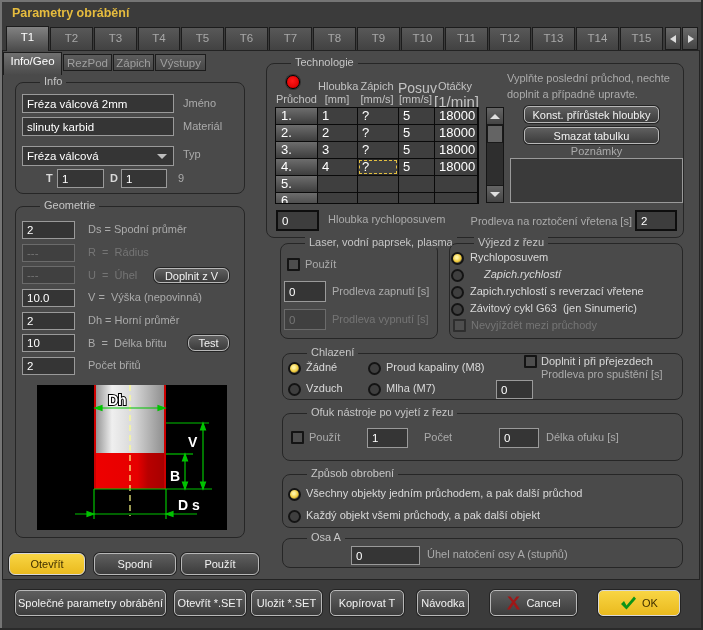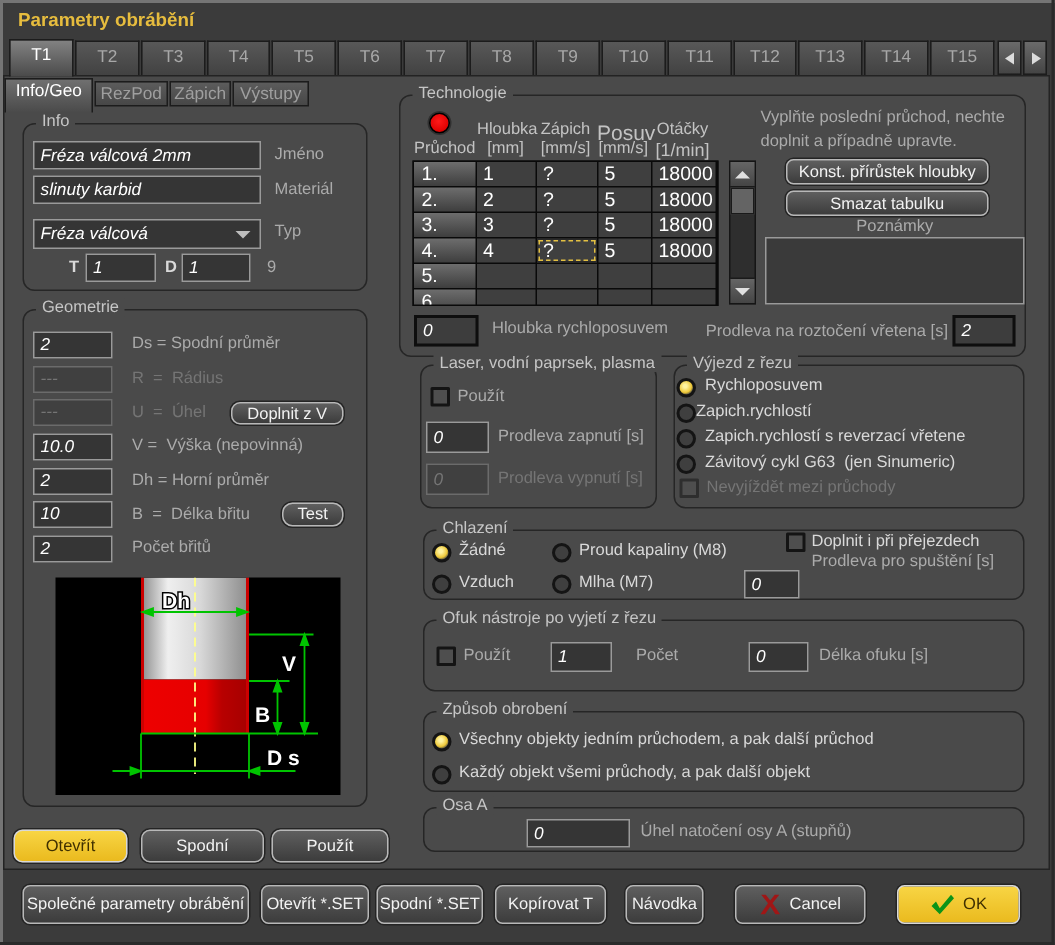--- a/index.html
+++ b/index.html
@@ -25,27 +25,27 @@
         border-right:6px solid #dcdcdc;position:absolute;left:4px;top:7px;}
   .tri-r{width:0;height:0;border-top:4px solid transparent;border-bottom:4px solid transparent;
         border-left:6px solid #dcdcdc;position:absolute;left:5px;top:7px;}
   
   .t2tab{position:absolute;top:54px;height:17px;box-sizing:border-box;
         background:linear-gradient(#5c5c5c,#474747);border:1px solid #1c1c1c;
         color:#9f9f9f;font-size:11.5px;text-align:center;line-height:16px;}
   .t2sel{background:linear-gradient(#707070,#4a4a4a);color:#fff;z-index:4;height:23px;top:52px;border-bottom:none;}
   
   .grp{position:absolute;border:1px solid #262626;border-radius:8px;box-sizing:border-box;}
-  .grp>span.cap{position:absolute;top:-8px;left:8px;background:#4a4a4a;padding:0 4px;
+  .grp>span.cap{position:absolute;top:-8px;left:24px;background:#4a4a4a;padding:0 4px;
         color:#c6c6c6;font-size:11px;white-space:nowrap;text-align:center;}
   .lbl{position:absolute;color:#ababab;font-size:11px;white-space:nowrap;}
   .wlbl{position:absolute;color:#d9d9d9;font-size:11px;white-space:nowrap;}
   .dlbl{position:absolute;color:#757575;font-size:11px;white-space:nowrap;}
   .inp{position:absolute;background:#353535;border:1px solid #9a9a9a;box-sizing:border-box;
-       color:#fff;font-size:11.5px;padding:0 4px;display:flex;align-items:center;font-style:italic;}
+       color:#fff;font-size:11.5px;padding:0 4px;display:flex;align-items:center;}
   .inp.dis{color:#757575;border-color:#6b6b6b;background:#404040;}
   .btn{position:absolute;background:linear-gradient(#5f5f5f,#3c3c3c);
        border:1px solid #b8b8b8;box-shadow:0 0 0 1px #242424;border-radius:5px;
        box-sizing:border-box;color:#f2f2f2;font-size:11px;display:flex;
        align-items:center;justify-content:center;white-space:nowrap;}
   .ybtn{background:linear-gradient(#f8d544,#eaba1e);color:#403000;border-color:#d8d8d8;}
   .chk{position:absolute;width:13px;height:13px;box-sizing:border-box;background:#4e4e4e;
        border:2px solid #141414;border-radius:1px;}
   .rad{position:absolute;width:13px;height:13px;box-sizing:border-box;background:#3f3f3f;
        border:2px solid #141414;border-radius:50%;}
@@ -189,21 +189,21 @@
       </div>
 <div class="abs" style="left:286px;top:75px;width:14px;height:14px;border-radius:50%;background:radial-gradient(circle at 45% 40%,#ff1a1a,#dd0000 75%);border:1px solid #000;box-sizing:border-box;box-shadow:0 0 0 1px rgba(0,0,0,.35);"></div>
 <div class="lbl" style="left:276px;top:93px;font-size:11px;color:#c3c3c3;">Průchod</div>
 <div class="lbl" style="left:318px;top:80px;font-size:11px;width:38px;text-align:center;color:#c3c3c3;">Hloubka</div>
 <div class="lbl" style="left:318px;top:93px;font-size:11px;width:38px;text-align:center;color:#c3c3c3;">[mm]</div>
 <div class="lbl" style="left:357px;top:80px;font-size:11px;width:40px;text-align:center;color:#c3c3c3;">Zápich</div>
 <div class="lbl" style="left:357px;top:93px;font-size:11px;width:40px;text-align:center;color:#c3c3c3;">[mm/s]</div>
 <div class="lbl" style="left:398px;top:80px;font-size:14px;width:35px;text-align:center;color:#c3c3c3;">Posuv</div>
 <div class="lbl" style="left:398px;top:93px;font-size:11px;width:35px;text-align:center;color:#c3c3c3;">[mm/s]</div>
 <div class="lbl" style="left:434px;top:80px;font-size:11px;width:42px;text-align:center;color:#c3c3c3;">Otáčky</div>
-<div class="lbl" style="left:434px;top:93px;font-size:12px;width:42px;text-align:center;color:#c3c3c3;">[1/min]</div>
+<div class="lbl" style="left:434px;top:93px;font-size:15px;width:42px;text-align:center;color:#c3c3c3;">[1/min]</div>
 <div id="tbl" class="abs" style="left:275px;top:107px;width:204px;height:97px;background:#0a0a0a;overflow:hidden;border:1px solid #0a0a0a;box-sizing:border-box;">
 <div style="position:absolute;left:0px;top:0px;width:41px;height:16px;background:linear-gradient(#6d6d6d,#3e3e3e);color:#fff;padding-left:5px;font-size:13px;line-height:16px;box-sizing:border-box;">1.</div>
 <div style="position:absolute;left:42px;top:0px;width:39px;height:16px;background:#3f3f3f;color:#fff;padding-left:4px;font-size:13px;line-height:16px;box-sizing:border-box;">1</div>
 <div style="position:absolute;left:82px;top:0px;width:40px;height:16px;background:#3f3f3f;color:#fff;padding-left:4px;font-size:13px;line-height:16px;box-sizing:border-box;">?</div>
 <div style="position:absolute;left:123px;top:0px;width:35px;height:16px;background:#3f3f3f;color:#fff;padding-left:4px;font-size:13px;line-height:16px;box-sizing:border-box;">5</div>
 <div style="position:absolute;left:159px;top:0px;width:42px;height:16px;background:#3f3f3f;color:#fff;padding-left:4px;font-size:13px;line-height:16px;box-sizing:border-box;">18000</div>
 <div style="position:absolute;left:0px;top:17px;width:41px;height:16px;background:linear-gradient(#6d6d6d,#3e3e3e);color:#fff;padding-left:5px;font-size:13px;line-height:16px;box-sizing:border-box;">2.</div>
 <div style="position:absolute;left:42px;top:17px;width:39px;height:16px;background:#3f3f3f;color:#fff;padding-left:4px;font-size:13px;line-height:16px;box-sizing:border-box;">2</div>
 <div style="position:absolute;left:82px;top:17px;width:40px;height:16px;background:#3f3f3f;color:#fff;padding-left:4px;font-size:13px;line-height:16px;box-sizing:border-box;">?</div>
 <div style="position:absolute;left:123px;top:17px;width:35px;height:16px;background:#3f3f3f;color:#fff;padding-left:4px;font-size:13px;line-height:16px;box-sizing:border-box;">5</div>
@@ -258,21 +258,21 @@
 <div class="lbl" style="left:332px;top:285px;">Prodleva zapnutí [s]</div>
 <div class="inp dis" style="left:284px;top:309px;width:42px;height:21px;">0</div>
 <div class="dlbl" style="left:332px;top:313px;">Prodleva vypnutí [s]</div>
 
 <div class="grp" style="left:449px;top:243px;width:234px;height:96px;">
         <span class="cap">Výjezd z řezu</span>
       </div>
 <div class="rad on" style="left:451px;top:252px;"></div>
 <div class="wlbl" style="left:470px;top:251px;">Rychloposuvem</div>
 <div class="rad" style="left:451px;top:269px;"></div>
-<div class="wlbl" style="left:464px;top:268px;">Zapich.rychlostí</div>
+<div class="wlbl" style="left:484px;top:268px;font-style:italic;">Zapich.rychlostí</div>
 <div class="rad" style="left:451px;top:286px;"></div>
 <div class="wlbl" style="left:470px;top:285px;">Zapich.rychlostí s reverzací vřetene</div>
 <div class="rad" style="left:451px;top:303px;"></div>
 <div class="wlbl" style="left:470px;top:302px;">Závitový cykl G63&nbsp; (jen Sinumeric)</div>
 <div class="chk" style="left:453px;top:319px;border-color:#2e2e2e;"></div>
 <div class="dlbl" style="left:471px;top:319px;">Nevyjíždět mezi průchody</div>
 
 <div class="grp" style="left:282px;top:353px;width:401px;height:47px;">
         <span class="cap">Chlazení</span>
       </div>
@@ -309,21 +309,21 @@
 
 <div class="grp" style="left:282px;top:538px;width:401px;height:30px;">
         <span class="cap">Osa A</span>
       </div>
 <div class="inp" style="left:351px;top:546px;width:69px;height:19px;">0</div>
 <div class="lbl" style="left:427px;top:548px;">Úhel natočení osy A (stupňů)</div>
 </div>
 <div id="botbar">
 <div class="btn" style="left:15px;top:590px;width:151px;height:26px;border-radius:5px;">Společné parametry obrábění</div>
 <div class="btn" style="left:174px;top:590px;width:72px;height:26px;border-radius:5px;">Otevřít *.SET</div>
-<div class="btn" style="left:251px;top:590px;width:71px;height:26px;border-radius:5px;">Spodní *.SET</div>
+<div class="btn" style="left:251px;top:590px;width:71px;height:26px;border-radius:5px;">Uložit *.SET</div>
 <div class="btn" style="left:330px;top:590px;width:74px;height:26px;border-radius:5px;">Kopírovat T</div>
 <div class="btn" style="left:417px;top:590px;width:52px;height:26px;border-radius:5px;">Návodka</div>
 <div class="btn" style="left:490px;top:590px;width:87px;height:26px;border-radius:5px;">
   <svg width="15" height="14" viewBox="0 0 15 14" style="margin-right:5px;">
           <path d="M1.5 0.5 L4.5 0.5 L7.5 4.4 L10.5 0.5 L13.5 0.5 L9 6.1 L14 13.5 L11 13.5 L7.5 8.3 L4 13.5 L1 13.5 L6 6.1 Z" fill="#a01616"></path>
         </svg>
   Cancel</div>
 <div class="btn ybtn" style="left:598px;top:590px;width:82px;height:26px;border-radius:5px;">
   <svg width="17" height="14" viewBox="0 0 17 14" style="margin-right:5px;">
           <path d="M1 8 L4 5 L6.5 9.5 L14 0.5 L16 2.8 L6.5 13.5 Z" fill="#0c9418"></path>

